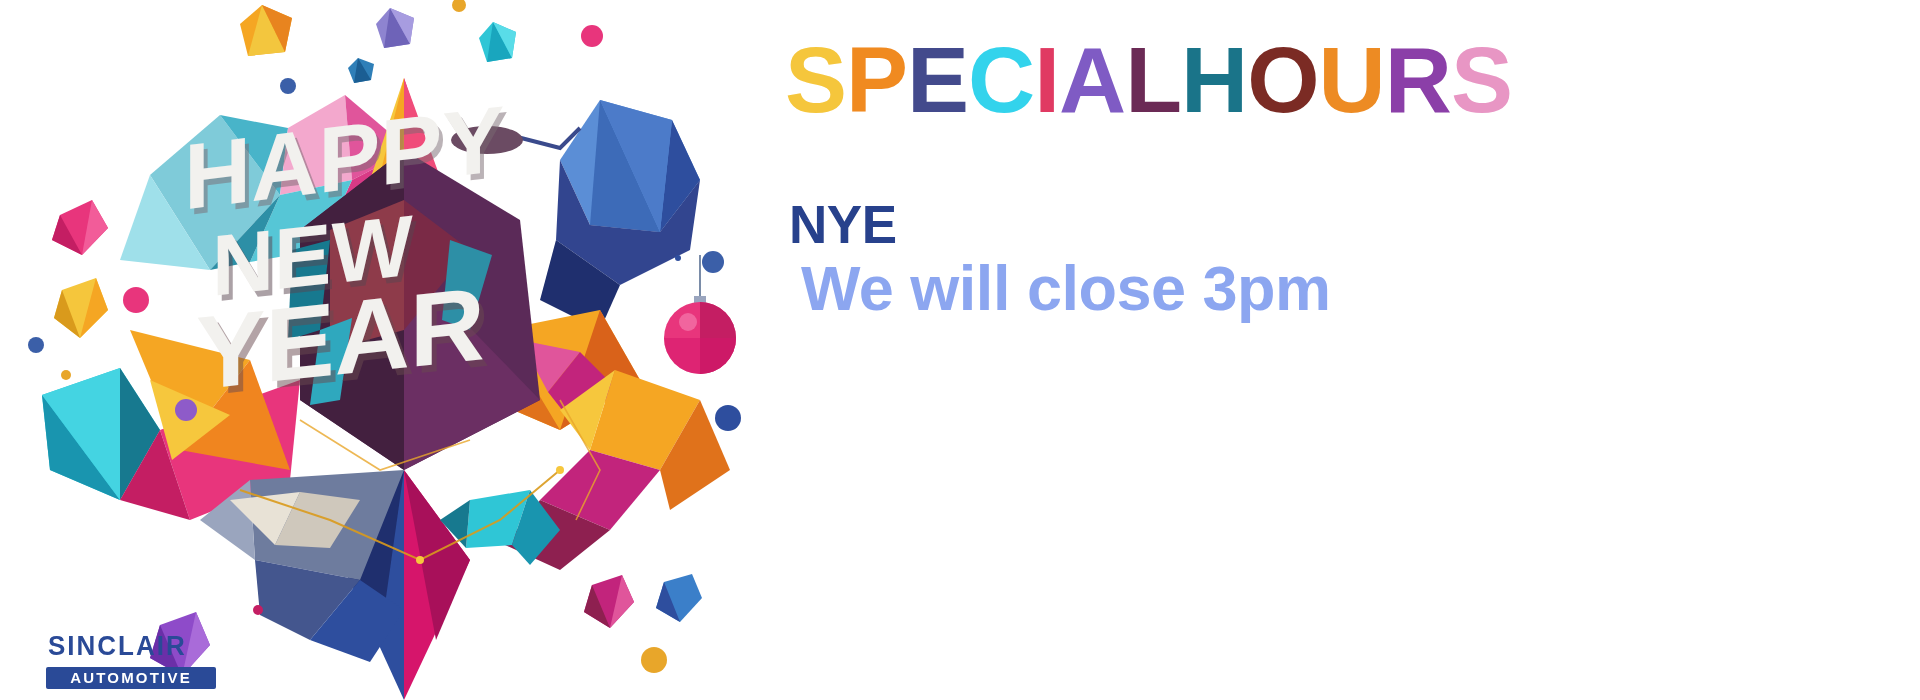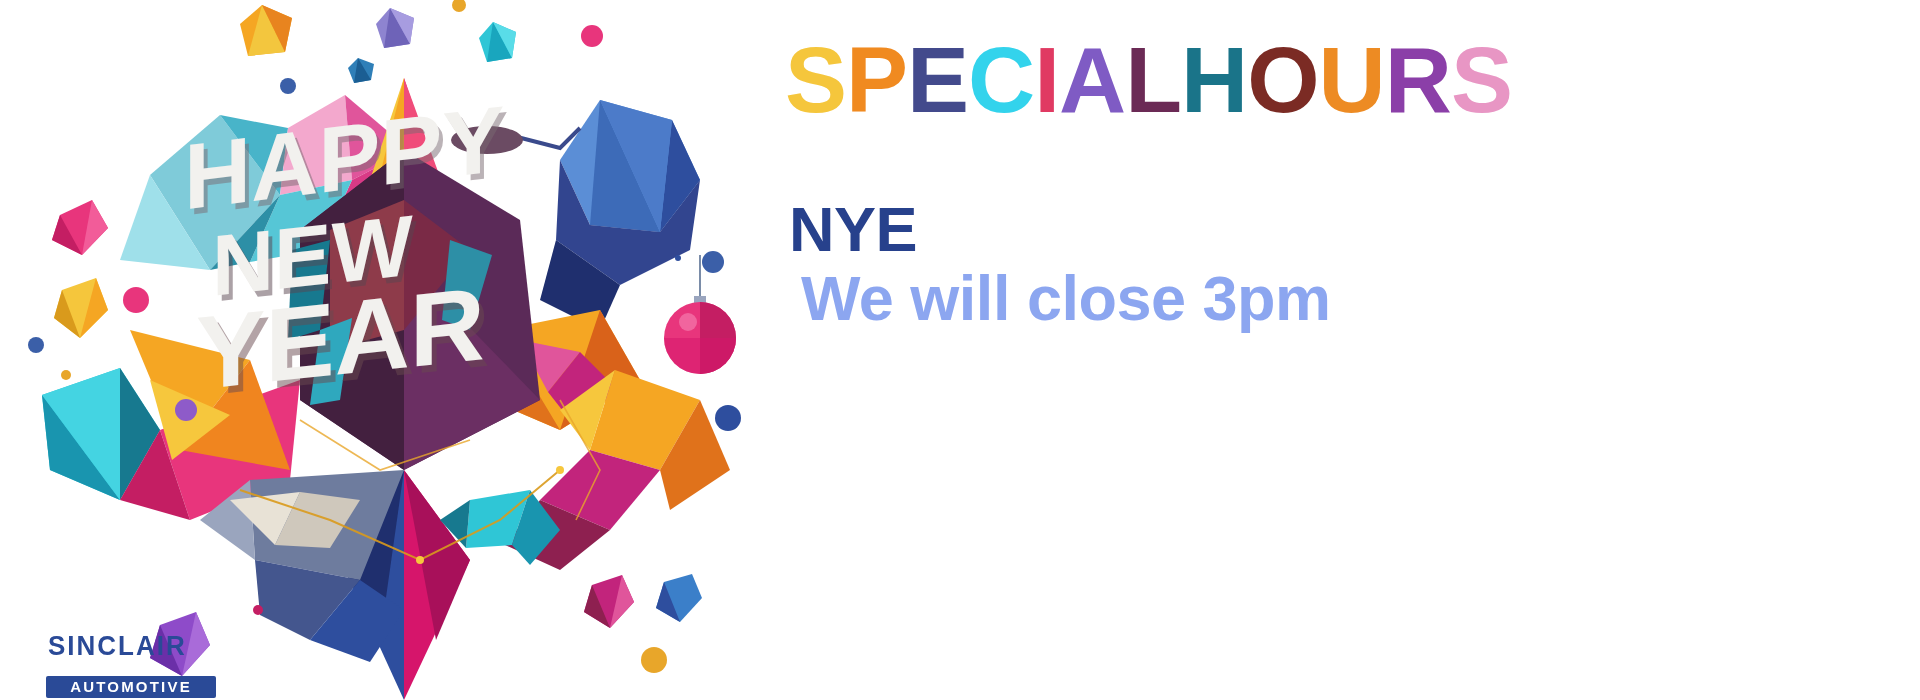--- a/index.html
+++ b/index.html
@@ -43,21 +43,21 @@
     font-weight: bold;
     font-size: 26px;
     letter-spacing: 2.0px;
     color: #2A4A97;
     line-height: 1;
     transform: scaleY(1.05);
     transform-origin: left top;
     padding-left: 2px;
   }
   .logo-bar {
-    margin-top: 18px;
+    margin-top: 9px;
     background: #2A4A97;
     padding: 3px 8px 4px 8px;
     border-radius: 2px;
     display: block;
     width: 170px;
     box-sizing: border-box;
   }
   .logo-bottom {
     font-family: "Liberation Sans", sans-serif;
     font-weight: bold;
@@ -91,21 +91,21 @@
   .headline span { display: inline; }
   .sp { width: 22px; display: inline-block; }
 
   .blk { position: absolute; left: 4px; }
   .blk-nye   { top: 186px; }
   .blk-nyd   { top: 382px; }
 
   .day {
     font-family: "Liberation Sans", sans-serif;
     font-weight: bold;
-    font-size: 63px;
+    font-size: 53px;
     line-height: 1.0;
     color: #27418C;
     letter-spacing: -0.5px;
     white-space: nowrap;
   }
   .note {
     font-family: "Liberation Sans", sans-serif;
     font-weight: bold;
     font-size: 63px;
     line-height: 1.12;

